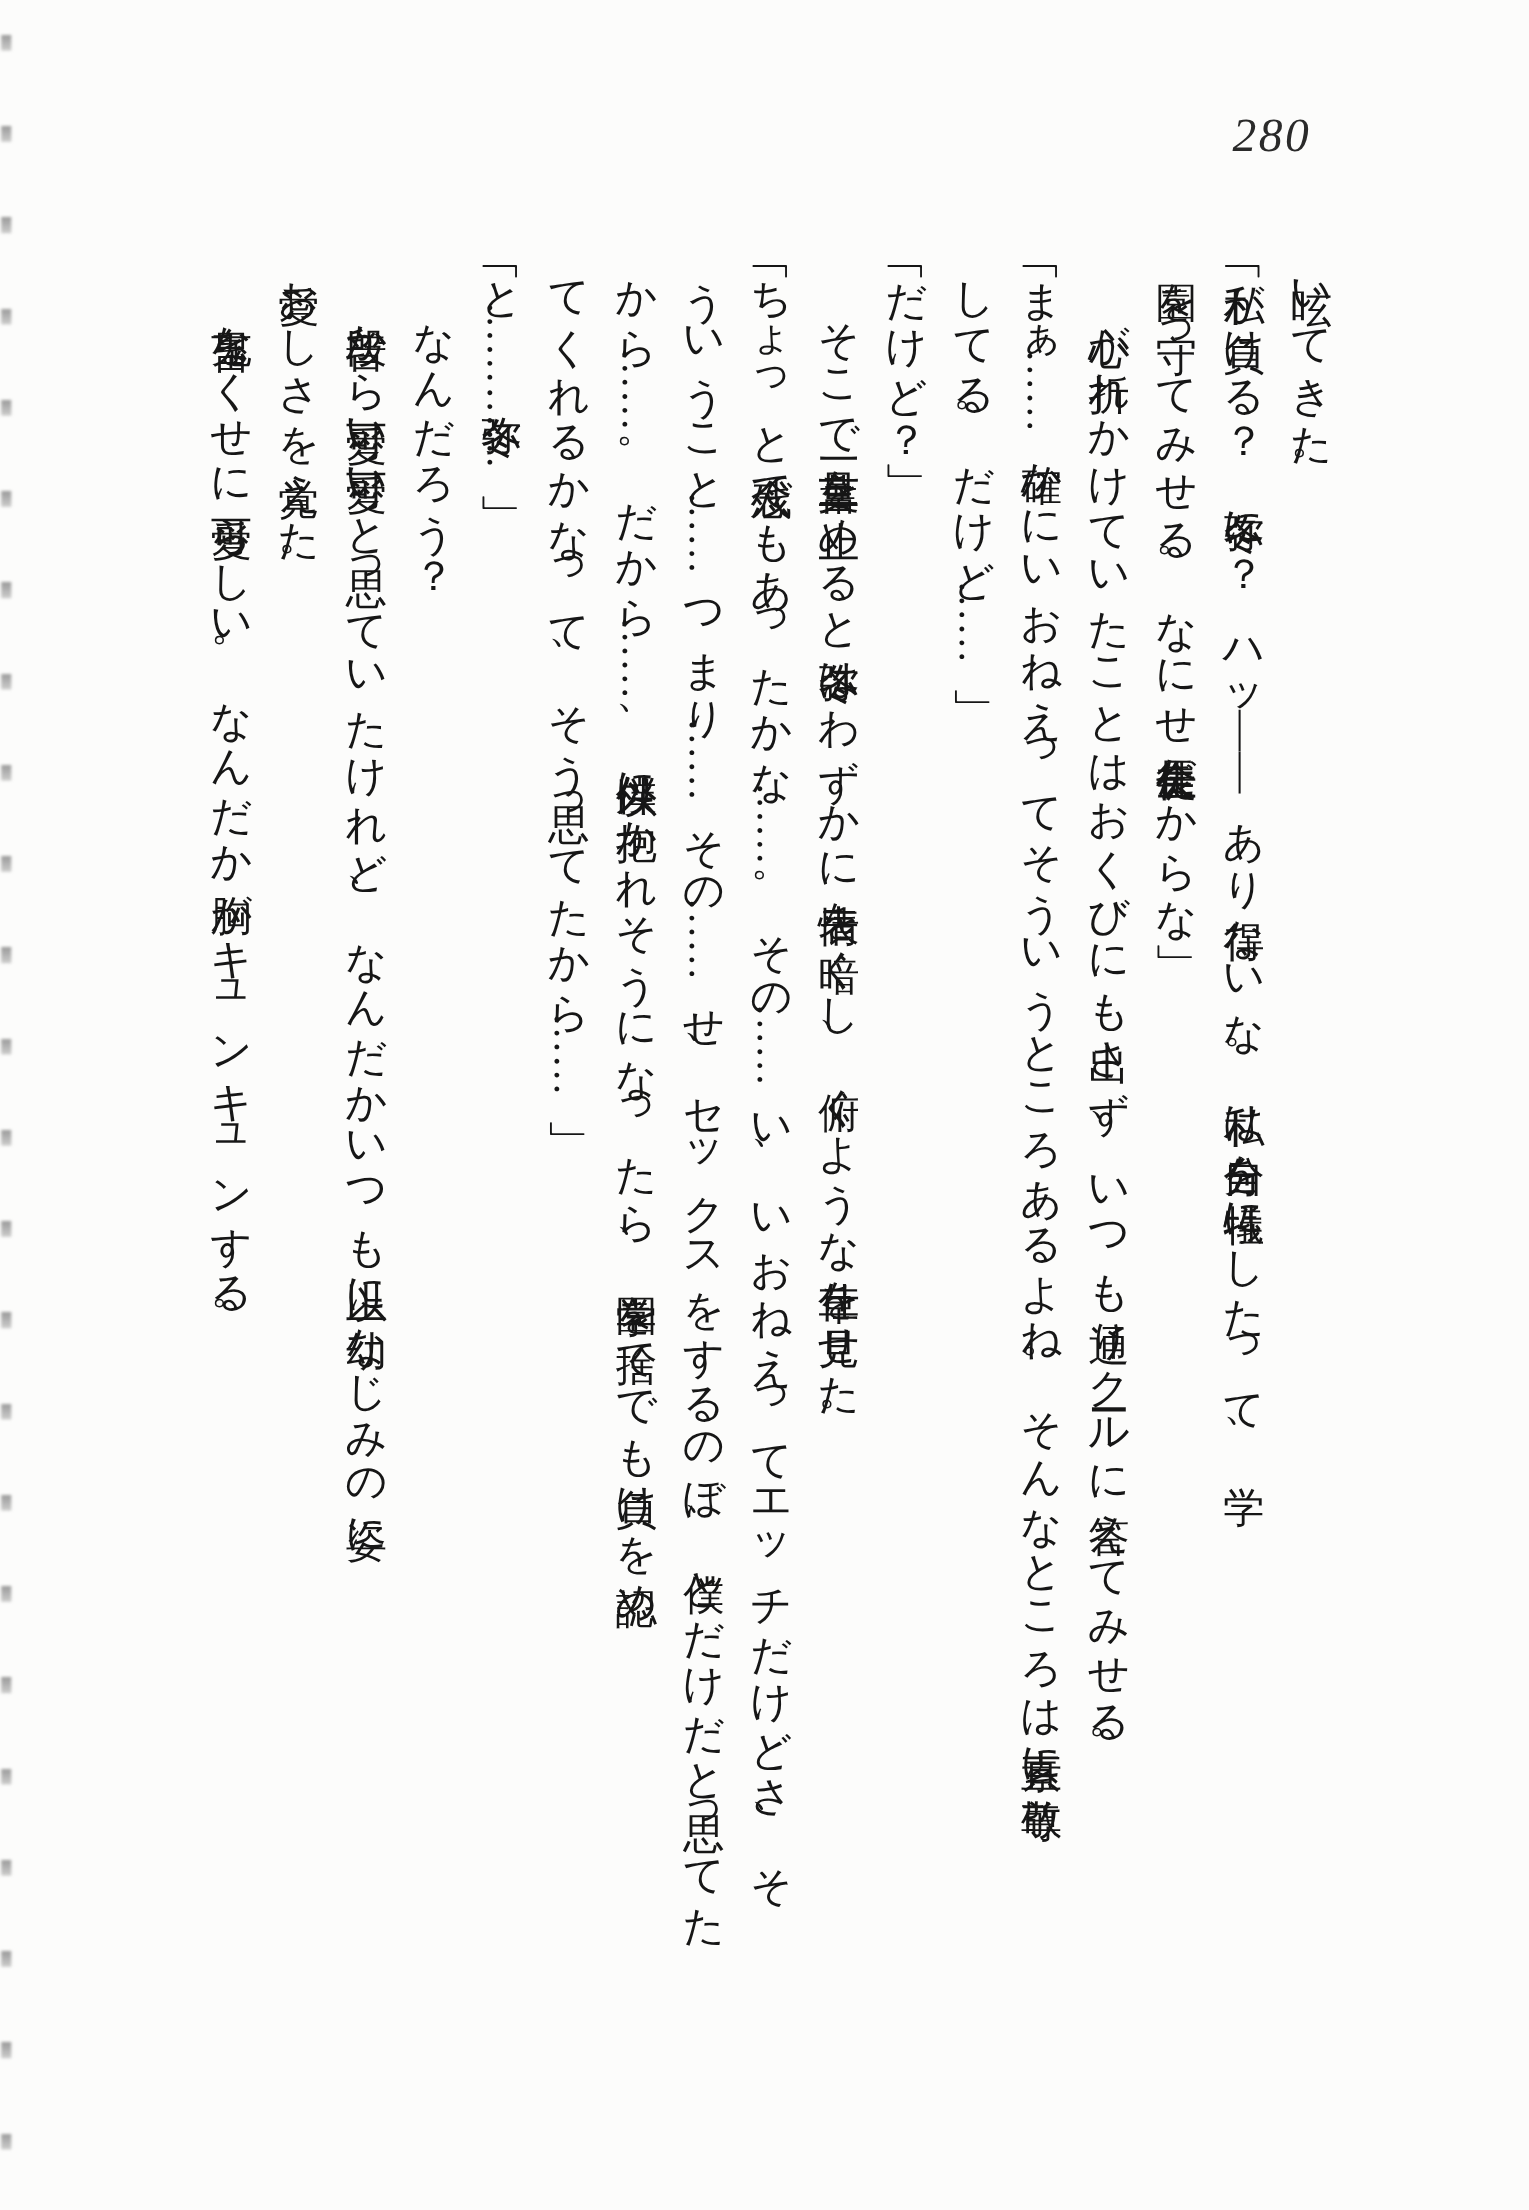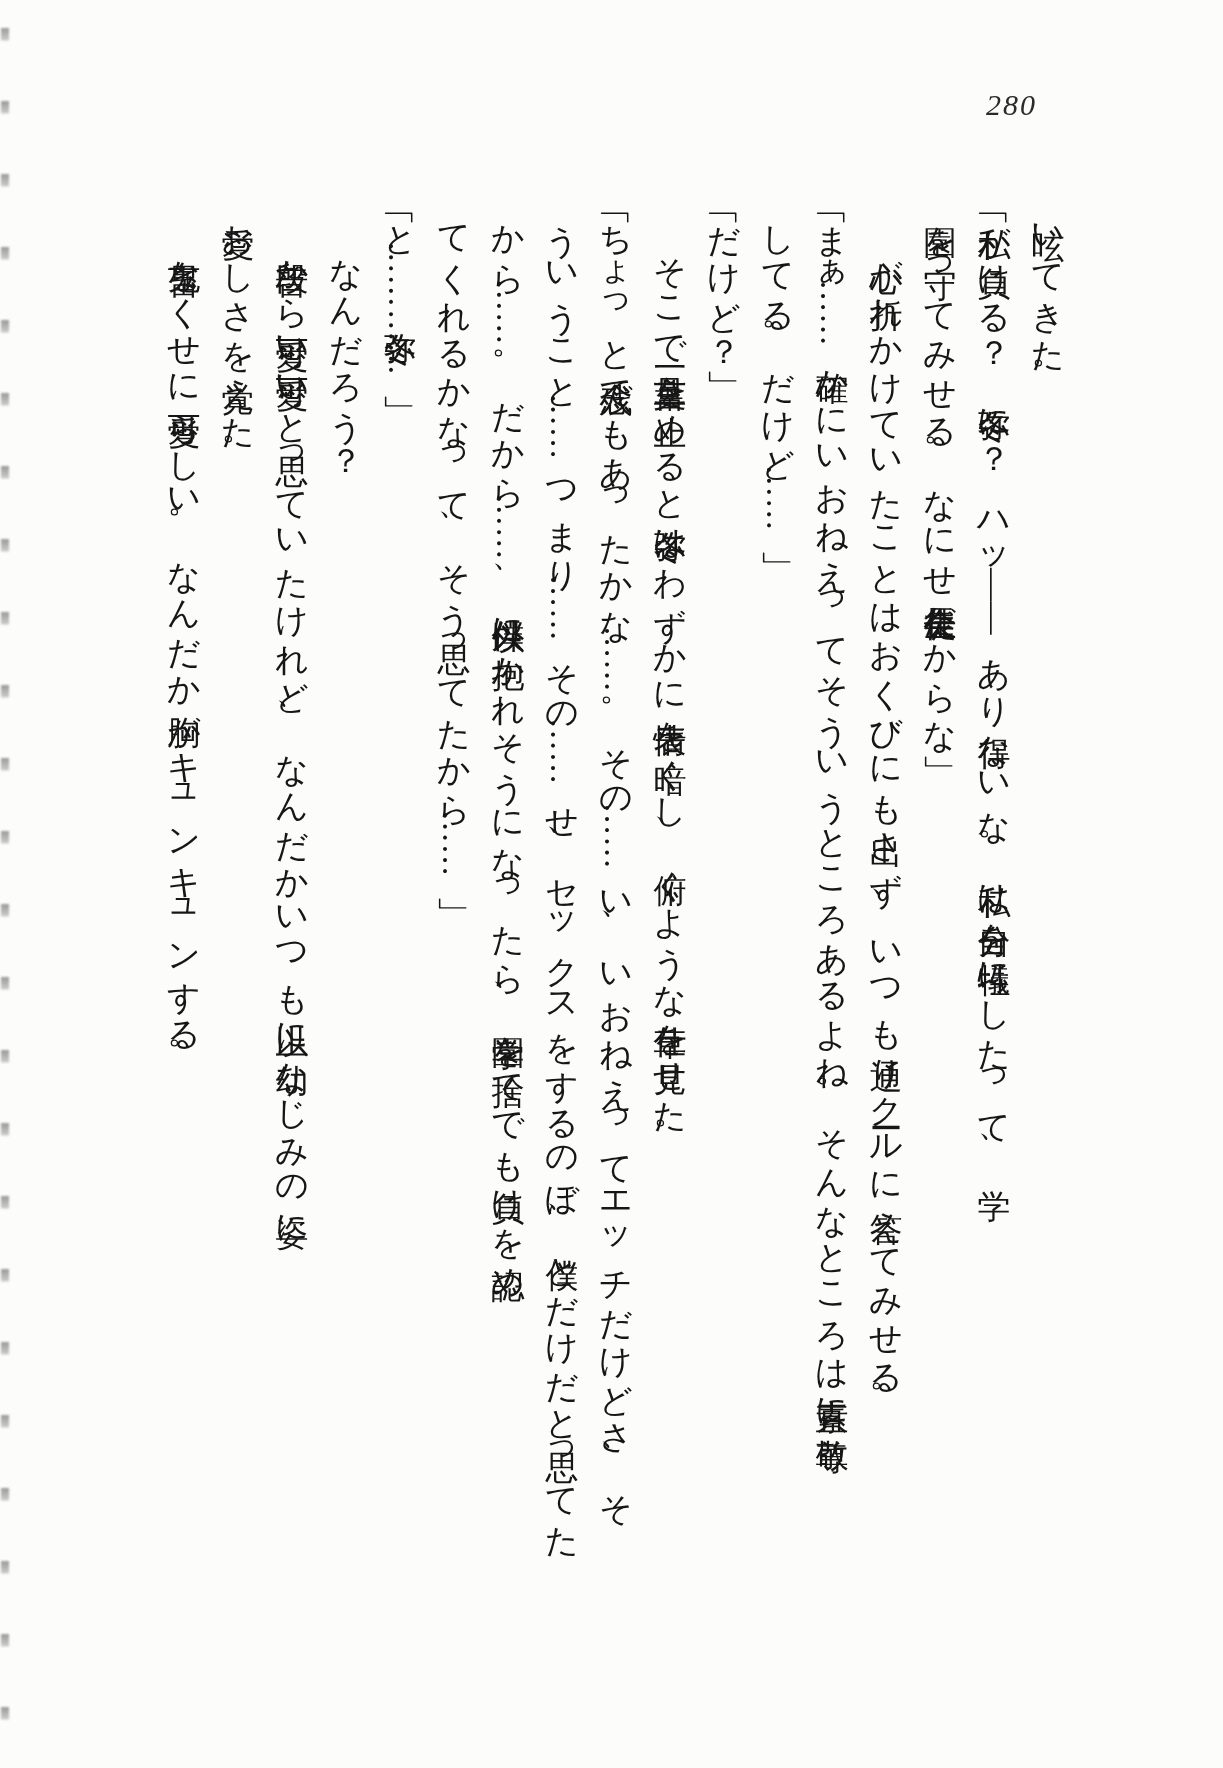--- a/index.html
+++ b/index.html
@@ -13,21 +13,21 @@
     height: 1768px;
     background: #fcfcfb;
     overflow: hidden;
     font-family: "Liberation Serif", "DejaVu Serif", serif;
   }
   .page-number {
     position: absolute;
     top: 90px;
     left: 986px;
     font-style: italic;
-    font-size: 30px;
+    font-size: 38px;
     letter-spacing: 2px;
     color: #2a2a2a;
     line-height: 1;
     text-align: right;
   }
   .page-text {
     position: absolute;
     top: 202px;
     right: 148px;
     height: 1310px;

